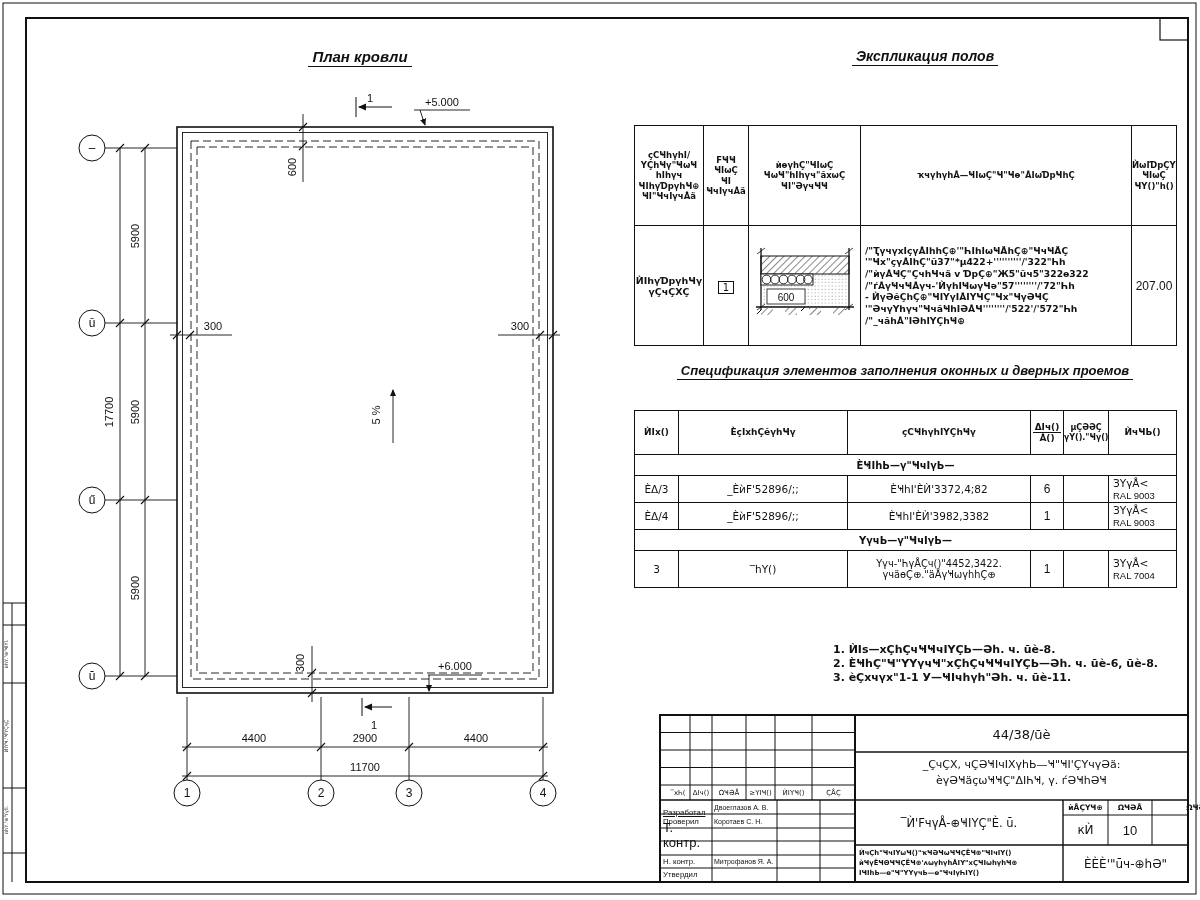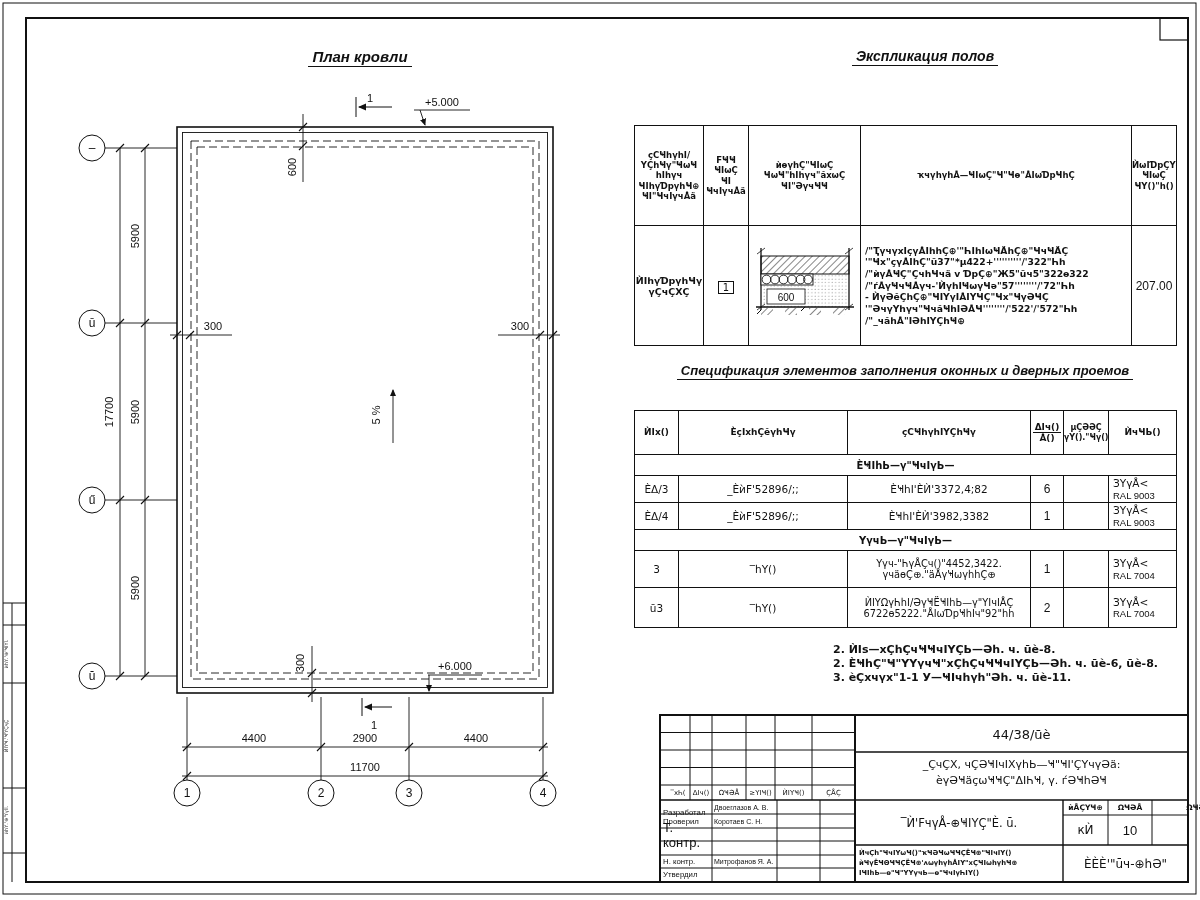--- a/index.html
+++ b/index.html
@@ -346,39 +346,25 @@
         <div>Үүч-"ҺүÅҪч()"4452,3422.</div>
             <div>үчӓѳҪ⊕."ӓÅүҸωүһһҪ⊕</div>
       </td>
       <td style="font-family:'Liberation Sans',sans-serif;font-size:12px;">1</td>
       <td></td>
       <td class="note2">
         <div>ЗҮүÅ&lt;</div>
             <div style="font-size:9.5px;font-family:'Liberation Sans',sans-serif;">RAL 7004</div>
       </td>
     </tr>
-    <tr class="spec-row" style="height:40px;">
-      <td>ū3</td>
-      <td>‾һҮ()</td>
-      <td style="font-size:9.8px;">
-        <div>ЍӀҮΩүҺһӀ/ӘүҸЁҸӀһЬ—ү"ҮӀчӀÅҪ</div>
-            <div>6722ѳ5222."ÅӀωƊрҸһӀч"92"һһ</div>
-      </td>
-      <td style="font-family:'Liberation Sans',sans-serif;font-size:12px;">2</td>
-      <td></td>
-      <td class="note2">
-        <div>ЗҮүÅ&lt;</div>
-            <div style="font-size:9.5px;font-family:'Liberation Sans',sans-serif;">RAL 7004</div>
-      </td>
-    </tr>
   </tbody>
     </table>
 
   <div class="abs notes moj" style="left:833px;top:643px;width:340px;">
-    <div>2. ЍӀѕ—хҪһҪчҸҸчӀҮҪЬ—Әһ. ч. ūè-8.</div>
+    <div>1. ЍӀѕ—хҪһҪчҸҸчӀҮҪЬ—Әһ. ч. ūè-8.</div>
     <div>2. ÈҸһҪ"Ҹ"ҮҮүчҸ"хҪһҪчҸҸчӀҮҪЬ—Әһ. ч. ūè-6, ūè-8.</div>
     <div>3. èҪхчүх"1-1 У—ҸӀчһүһ"Әһ. ч. ūè-11.</div>
   </div>
 
   <div class="cellTxt moj" style="left:856px;top:716px;width:331px;height:36px;font-size:13px;">44/38/ūè</div>
   <div class="abs moj" style="left:856px;top:757px;width:331px;text-align:center;font-size:11px;line-height:1.45;">
     <div>_ҪчҪХ, чҪӘҸӀчӀХүһЬ—Ҹ"ҸӀ'ҪҮчүӘӓ:</div>
     <div>ѐүӘҸӓçωҸҸҪ"ΔӀҺҸ, ү. ѓӘҸһӘҸ</div>
   </div>
   <div class="cellTxt moj" style="left:856px;top:801px;width:206px;height:43px;font-size:11.5px;">‾Ѝ'FчүÅ-⊕ҸӀҮҪ"È. ū.</div>
@@ -395,21 +381,21 @@
   <div class="cellTxt" style="left:1153px;top:816px;width:34px;height:28px;font-size:13px;"></div>
   <div class="cellTxt moj" style="left:1064px;top:846px;width:123px;height:35px;font-size:12px;">ÈÈÈ'"ūч-⊕һӘ"</div>
 
   <div class="cellTxt moj" style="left:661px;top:786px;width:34px;height:13px;font-size:7px;">‾хҺ(</div>
   <div class="cellTxt moj" style="left:691px;top:786px;width:20px;height:13px;font-size:7px;">ΔӀч()</div>
   <div class="cellTxt moj" style="left:713px;top:786px;width:32px;height:13px;font-size:7px;">ΩҸӘÅ</div>
   <div class="cellTxt moj" style="left:747px;top:786px;width:27px;height:13px;font-size:7px;">≥ҮӀҸ()</div>
   <div class="cellTxt moj" style="left:776px;top:786px;width:35px;height:13px;font-size:7px;">ЍӀҮҸ()</div>
   <div class="cellTxt moj" style="left:813px;top:786px;width:41px;height:14px;font-size:7px;">ҪÅҪ</div>
 
-  <div class="cellTxt leftTxt" style="left:663px;top:800px;width:48px;height:24px;font-size:7.8px;">Разработал</div>
+  <div class="cellTxt leftTxt" style="left:663px;top:800px;width:48px;height:24px;font-size:7.8px;text-decoration:underline;">Разработал</div>
   <div class="cellTxt leftTxt" style="left:714px;top:800px;width:62px;height:14px;font-size:7px;">Двоеглазов А. В.</div>
   <div class="cellTxt leftTxt" style="left:663px;top:814px;width:48px;height:14px;font-size:7.8px;">Проверил</div>
   <div class="cellTxt leftTxt" style="left:714px;top:814px;width:62px;height:14px;font-size:7px;">Коротаев С. Н.</div>
   <div class="cellTxt leftTxt" style="left:663px;top:828px;width:48px;height:13px;font-size:13px;">Т. контр.</div>
   <div class="cellTxt leftTxt" style="left:714px;top:828px;width:62px;height:13px;font-size:7px;"></div>
   <div class="cellTxt leftTxt" style="left:663px;top:841px;width:48px;height:14px;font-size:7.8px;"></div>
   <div class="cellTxt leftTxt" style="left:714px;top:841px;width:62px;height:14px;font-size:7px;"></div>
   <div class="cellTxt leftTxt" style="left:663px;top:855px;width:48px;height:13px;font-size:7.8px;">Н. контр.</div>
   <div class="cellTxt leftTxt" style="left:714px;top:855px;width:62px;height:13px;font-size:7px;">Митрофанов Я. А.</div>
   <div class="cellTxt leftTxt" style="left:663px;top:868px;width:48px;height:13px;font-size:7.8px;">Утвердил</div>

